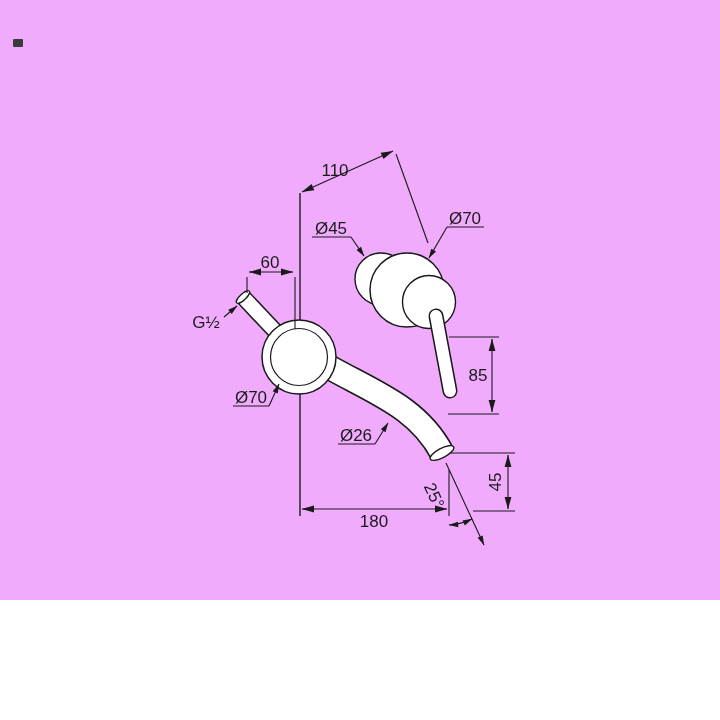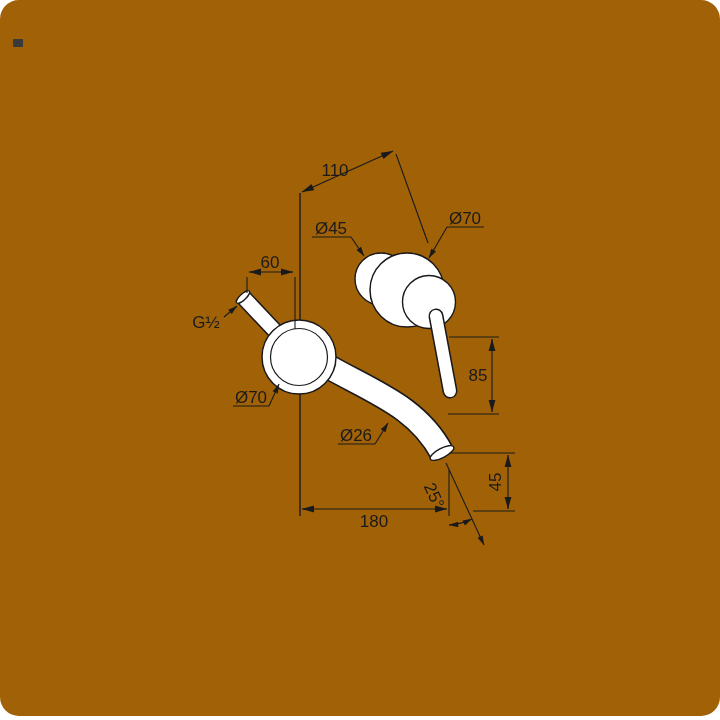--- a/index.html
+++ b/index.html
@@ -1,16 +1,16 @@
 <!DOCTYPE html>
 <html><head>
 <meta charset="utf-8">
 <style>
   html,body{margin:0;padding:0;background:#ffffff;}
-  .stage{position:relative;width:720px;height:716px;background:#a16207;overflow:hidden;border-radius:19px;}
+  .stage{position:relative;width:720px;height:600px;background:#f0abfc;overflow:hidden;}
   svg{display:block;}
   .dim-text{font-family:"Liberation Sans","DejaVu Sans",sans-serif;font-size:17px;fill:#1a1a1a;}
   .outline{stroke:#1a1a1a;fill:none;}
   .whitefill{fill:#ffffff;stroke:#1a1a1a;}
   .thin{stroke:#1a1a1a;stroke-width:1.1;fill:none;}
 </style>
 </head>
 <body>
 
 <div class="stage">

